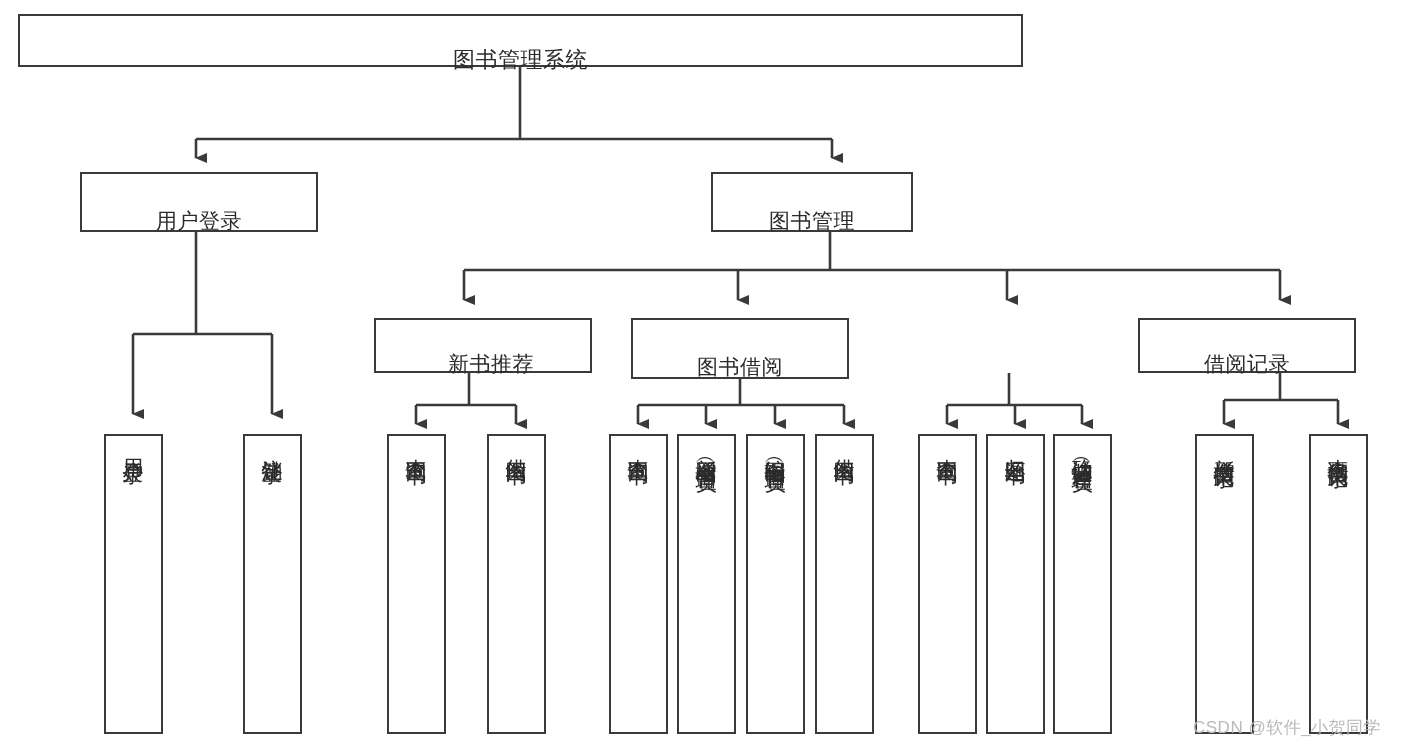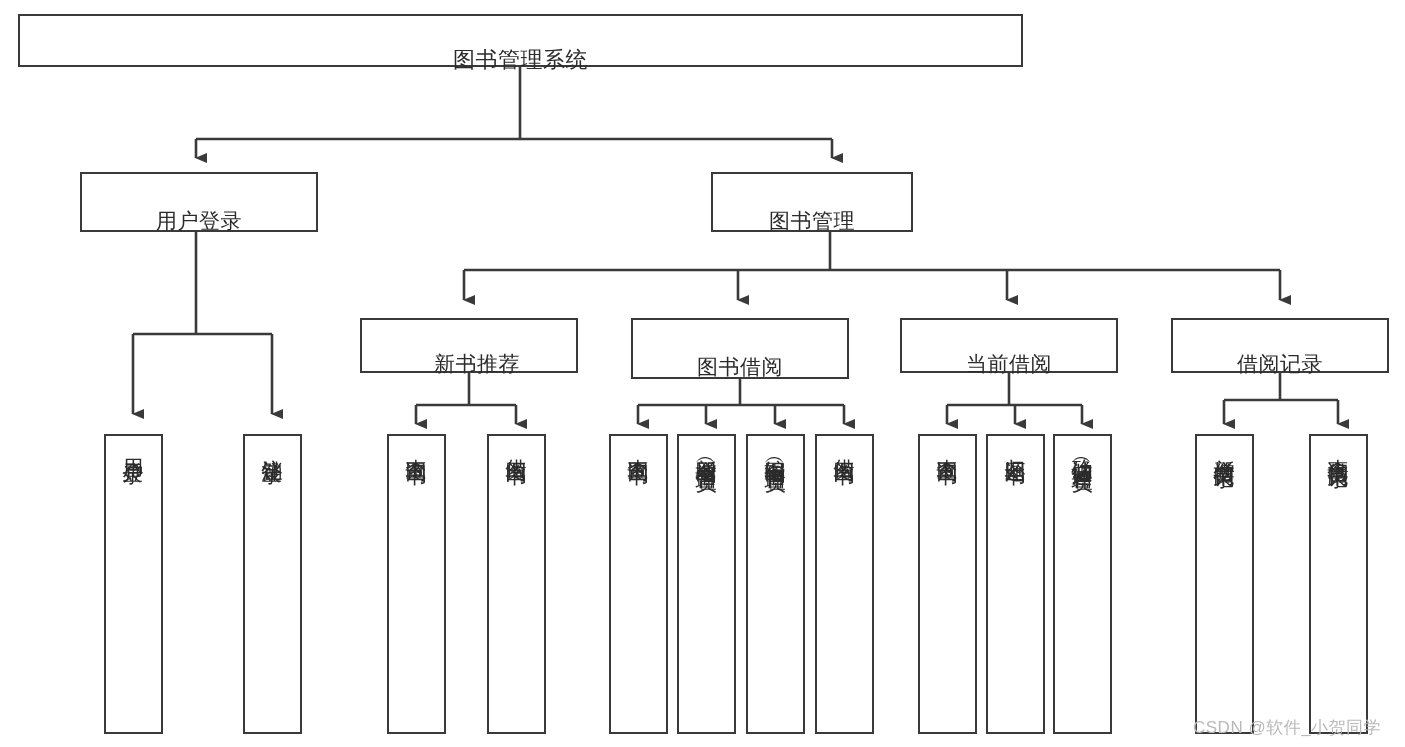--- a/index.html
+++ b/index.html
@@ -134,33 +134,30 @@
   </div>
 
   <div class="node horiz" style="left:80px; top:172px; width:238px; height:60px;">
     <span class="lbl">用户登录</span>
   </div>
 
   <div class="node horiz" style="left:711px; top:172px; width:202px; height:60px;">
     <span class="lbl">图书管理</span>
   </div>
 
-  <div class="node horiz" style="left:360px; top:318px; width:218px; height:55px;padding-left:16px;">
+  <div class="node horiz" style="left:374px; top:318px; width:218px; height:55px;padding-left:16px;">
     <span class="lbl">新书推荐</span>
   </div>
 
   <div class="node horiz" style="left:631px; top:318px; width:218px; height:61px;">
     <span class="lbl">图书借阅</span>
   </div>
 
-  <div class="node horiz" style="left:900px; top:318px; width:218px; height:55px;">
-    <span class="lbl">当前借阅</span>
-  </div>
-
-  <div class="node horiz" style="left:1171px; top:318px; width:218px; height:55px;">
+
+  <div class="node horiz" style="left:1138px; top:318px; width:218px; height:55px;">
     <span class="lbl">借阅记录</span>
   </div>
 
   <div class="node vert" style="left:104px; top:434px; width:59px; height:300px;">
     <span class="lbl">用户登录</span>
   </div>
 
   <div class="node vert" style="left:243px; top:434px; width:59px; height:300px;">
     <span class="lbl">注销登录</span>
   </div>

